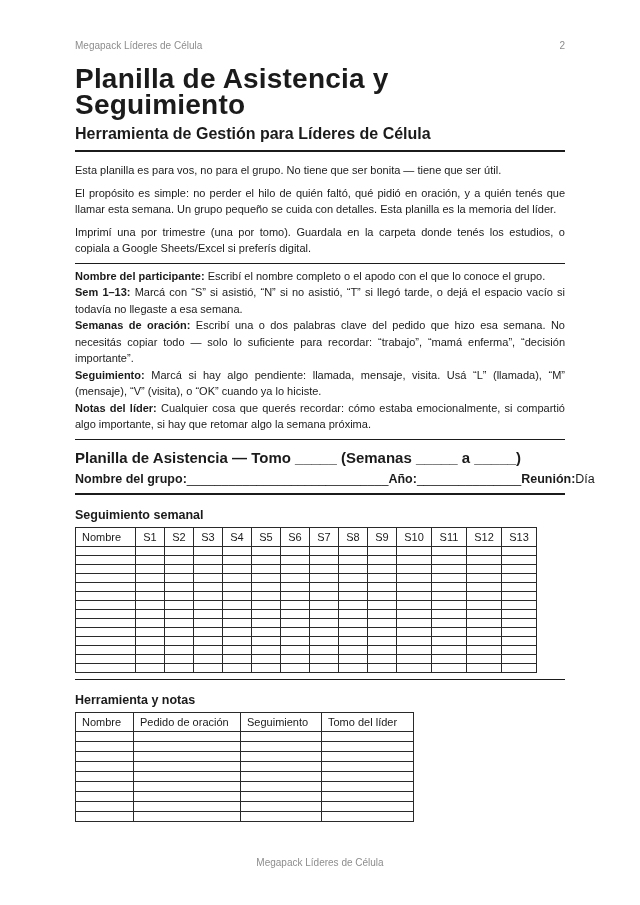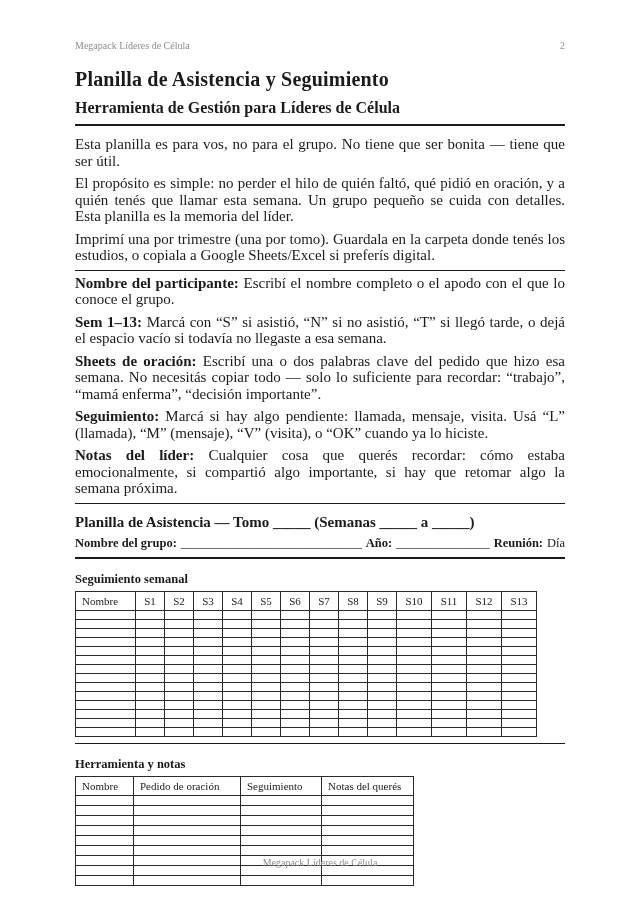--- a/index.html
+++ b/index.html
@@ -1,33 +1,33 @@
 <!DOCTYPE html>
 <html><head>
 <meta charset="utf-8">
 <style>
   html,body{margin:0;padding:0;background:#ffffff;}
   .page{
     width:640px;height:905px;position:relative;background:#ffffff;
-    font-family:Liberation Serif, serif;color:#1b1b1b;
+    font-family:Liberation Sans, sans-serif;color:#1b1b1b;
     overflow:hidden;
   }
   .content{padding:40px 75px 0 75px;}
   .running-header{
     display:flex;justify-content:space-between;align-items:baseline;
     font-size:10px;color:#8d8d8d;line-height:12px;
   }
-  h1.doc-title{font-size:20px;line-height:26px;margin:14px 0 0 0;font-weight:bold;letter-spacing:.2px;}
+  h1.doc-title{font-size:28px;line-height:26px;margin:14px 0 0 0;font-weight:bold;letter-spacing:.2px;}
   h2.doc-subtitle{font-size:16px;line-height:20px;margin:6px 0 0 0;font-weight:bold;}
   .rule{border:none;border-top:2px solid #1b1b1b;margin:6px 0 0 0;height:0;}
   .rule.thin{border-top-width:1.5px;}
-  p.body{font-size:15px;line-height:16.5px;text-align:justify;margin:6px 0 0 0;}
+  p.body{font-size:11px;line-height:16.5px;text-align:justify;margin:6px 0 0 0;}
   p.body.first{margin-top:10px;}
   h3.section{font-size:15px;line-height:20px;margin:8px 0 0 0;font-weight:bold;}
-  .instr p.body{margin-top:6px;}
+  .instr p.body{margin-top:0;}
   .instr p.body.tight{margin-top:4px;}
   h3.form-heading{font-size:15px;line-height:20px;margin:8px 0 0 0;font-weight:bold;}
   .form-line1{
     display:flex;justify-content:space-between;white-space:nowrap;
     font-size:12.5px;line-height:16.5px;margin:3px 0 0 0;text-align:right;
   }
   .form-line1 b{font-weight:bold;}
   .form-line2{font-size:12.5px;line-height:16.5px;margin:0;}
   h4.table-heading{font-size:12.5px;line-height:16px;margin:12px 0 0 0;font-weight:bold;}
   table.grid{
@@ -70,21 +70,21 @@
     <hr class="rule">
 
     <p class="body first">Esta planilla es para vos, no para el grupo. No tiene que ser bonita — tiene que ser útil.</p>
     <p class="body">El propósito es simple: no perder el hilo de quién faltó, qué pidió en oración, y a quién tenés que llamar esta semana. Un grupo pequeño se cuida con detalles. Esta planilla es la memoria del líder.</p>
     <p class="body">Imprimí una por trimestre (una por tomo). Guardala en la carpeta donde tenés los estudios, o copiala a Google Sheets/Excel si preferís digital.</p>
     <hr class="rule thin">
 
     <div class="instr">
       <p class="body tight"><b>Nombre del participante:</b> <span>Escribí el nombre completo o el apodo con el que lo conoce el grupo.</span></p>
       <p class="body"><b>Sem 1–13:</b> <span>Marcá con “S” si asistió, “N” si no asistió, “T” si llegó tarde, o dejá el espacio vacío si todavía no llegaste a esa semana.</span></p>
-      <p class="body"><b>Sheets de oración:</b> <span>Escribí una o dos palabras clave del pedido que hizo esa semana. No necesitás copiar todo — solo lo suficiente para recordar: “trabajo”, “mamá enferma”, “decisión importante”.</span></p>
+      <p class="body"><b>Semanas de oración:</b> <span>Escribí una o dos palabras clave del pedido que hizo esa semana. No necesitás copiar todo — solo lo suficiente para recordar: “trabajo”, “mamá enferma”, “decisión importante”.</span></p>
       <p class="body"><b>Seguimiento:</b> <span>Marcá si hay algo pendiente: llamada, mensaje, visita. Usá “L” (llamada), “M” (mensaje), “V” (visita), o “OK” cuando ya lo hiciste.</span></p>
       <p class="body"><b>Notas del líder:</b> <span>Cualquier cosa que querés recordar: cómo estaba emocionalmente, si compartió algo importante, si hay que retomar algo la semana próxima.</span></p>
     </div>
     <hr class="rule thin">
 
     <h3 class="form-heading">Planilla de Asistencia — Tomo _____ (Semanas _____ a _____)</h3>
     <div class="form-line1">
       <b>Nombre del grupo:</b>
       <span>_____________________________</span>
       <b>Año:</b>
@@ -343,21 +343,21 @@
       </table>
     <hr class="rule thin">
 
     <h4 class="table-heading">Herramienta y notas</h4>
     <table class="grid" id="followup-table">
         <thead>
           <tr>
             <th>Nombre</th>
             <th>Pedido de oración</th>
             <th>Seguimiento</th>
-            <th>Notas del querés</th>
+            <th>Tomo del líder</th>
           </tr>
         </thead>
         <tbody>
           <tr>
             <td></td>
             <td></td>
             <td></td>
             <td></td>
           </tr>
           <tr>

